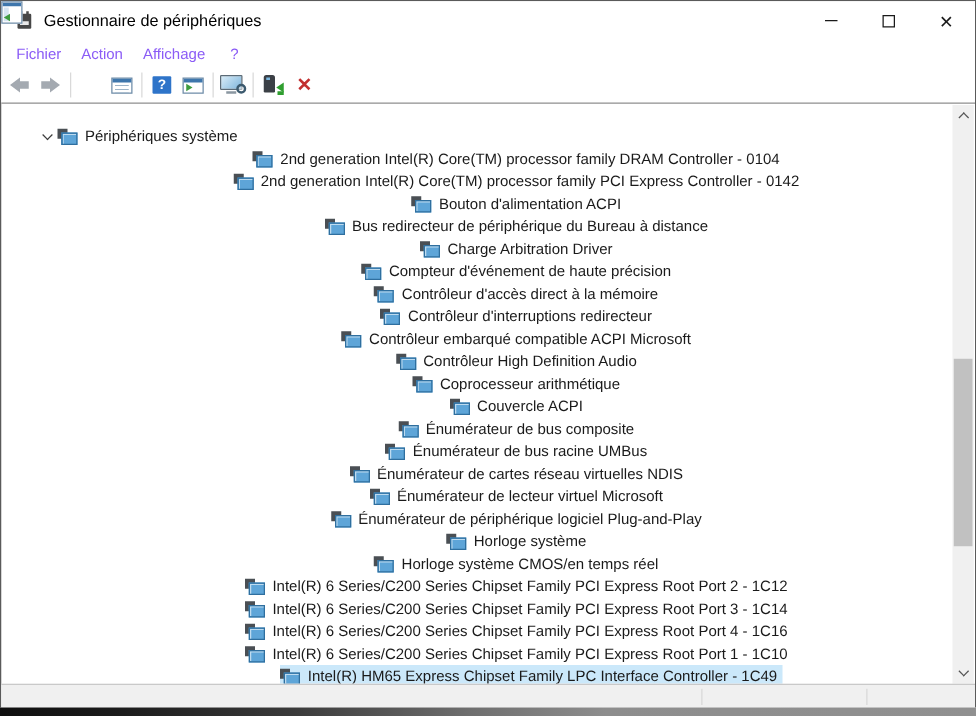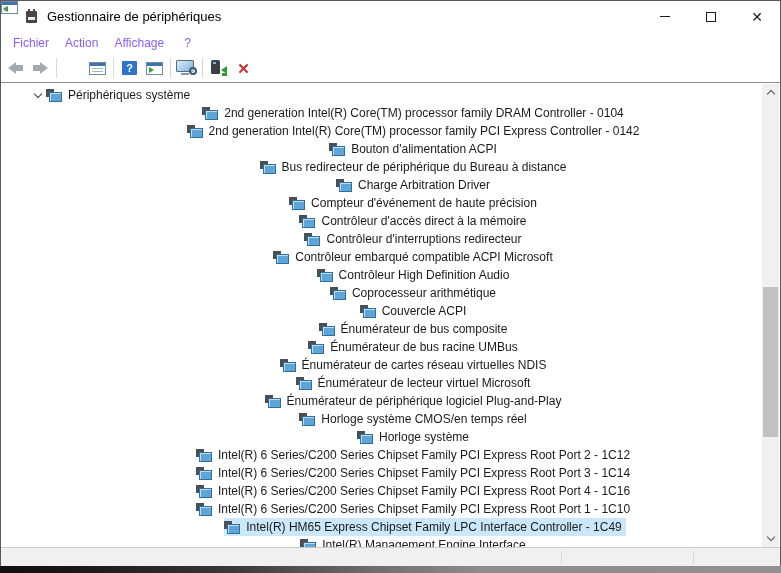--- a/index.html
+++ b/index.html
@@ -3,21 +3,21 @@
 <meta charset="utf-8">
 <style>
   * { margin:0; padding:0; box-sizing:border-box; }
   body { font-family:"Liberation Sans", sans-serif; }
   .screen { position:relative; width:781px; height:573px; background:#fff; overflow:hidden; }
 
   .window { position:absolute; left:0; top:0; width:781px; height:566px;
             background:#fff; border:1px solid #5a5a5a; border-bottom:none; }
 
   
-  .titlebar { position:relative; height:31px; display:flex; align-items:center; background:#fff;margin-left:12px; }
+  .titlebar { position:relative; height:31px; display:flex; align-items:center; background:#fff; }
   .app-icon { position:relative; width:15px; height:15px; margin-left:11px; flex:0 0 auto; }
   .app-icon .prong { position:absolute; top:0; width:2px; height:3px; background:#4a4a4a; }
   .app-icon .p1 { left:4px; } .app-icon .p2 { left:9px; }
   .app-icon .body { position:absolute; left:2px; top:2px; width:11px; height:12px; background:#474747; border-radius:1px; }
   .app-icon .slot { position:absolute; left:4px; top:8px; width:7px; height:3px; background:#e9e9e9; }
   .title { margin-left:8px; font-size:13px; color:#000; white-space:nowrap; }
   .caption { position:absolute; right:0; top:0; height:31px; display:flex; }
   .cap-btn { width:46px; height:31px; display:flex; align-items:center; justify-content:center; }
   .min-glyph { width:10px; height:1px; background:#1a1a1a; }
   .max-glyph { width:10px; height:10px; border:1px solid #1a1a1a; }
@@ -63,21 +63,21 @@
   .pcico { position:absolute; left:1px; top:0; width:9px; height:14px; background:#3b4046; border-radius:2px 2px 1px 1px; }
   .pcico .led { position:absolute; left:2px; top:2px; width:3px; height:2px; background:#7ab7e0; }
   .green-arr { position:absolute; right:0; bottom:2px; width:0; height:0;
                border-top:4px solid transparent; border-bottom:4px solid transparent; border-right:6px solid #2f9e2f; }
   .green-tail { position:absolute; right:0; bottom:0; width:5px; height:3px; background:#2f9e2f; }
 
   .redx { font-size:15px; font-weight:bold; color:#c23030; line-height:1; }
 
   
   .main { position:absolute; top:83px; left:1px; right:1px; bottom:19px; background:#fff; }
-  .tree { position:absolute; left:0; top:0; right:17px; bottom:0; overflow:hidden; padding-top:2px; }
+  .tree { position:absolute; left:0; top:0; right:17px; bottom:0; overflow:hidden; padding-top:16px; }
   .row { height:18px; display:flex; align-items:center; white-space:nowrap; }
   .row.root { padding-left:27px; }
   .row.child { padding-left:66px;justify-content:center; }
   .chev-box { width:17px; display:flex; align-items:center; justify-content:center; }
   .chev { width:6px; height:6px; border-right:1.5px solid #3c3c3c; border-bottom:1.5px solid #3c3c3c;
           transform:rotate(45deg); margin-top:-3px; }
   .row-content { display:inline-flex; align-items:center; height:18px; padding-right:4px; }
   .row.selected .row-content { background:#cbe8fa;margin-left:20px; }
   .dev-icon { position:relative; width:16px; height:13px; flex:0 0 auto; }
   .dev-icon .back { position:absolute; left:0; top:0; width:8px; height:8px; background:#4a4f54; }
@@ -365,30 +365,30 @@
               </span>
               <span class="label">Énumérateur de périphérique logiciel Plug-and-Play</span>
             </span>
           </div>
         <div class="row child">
             <span class="row-content">
               <span class="dev-icon">
                 <span class="back"></span>
                 <span class="front"></span>
               </span>
+              <span class="label">Horloge système</span>
+            </span>
+          </div>
+        <div class="row child">
+            <span class="row-content">
+              <span class="dev-icon">
+                <span class="back"></span>
+                <span class="front"></span>
+              </span>
               <span class="label">Horloge système CMOS/en temps réel</span>
-            </span>
-          </div>
-        <div class="row child">
-            <span class="row-content">
-              <span class="dev-icon">
-                <span class="back"></span>
-                <span class="front"></span>
-              </span>
-              <span class="label">Horloge système</span>
             </span>
           </div>
         <div class="row child">
             <span class="row-content">
               <span class="dev-icon">
                 <span class="back"></span>
                 <span class="front"></span>
               </span>
               <span class="label">Intel(R) 6 Series/C200 Series Chipset Family PCI Express Root Port 2 - 1C12</span>
             </span>

